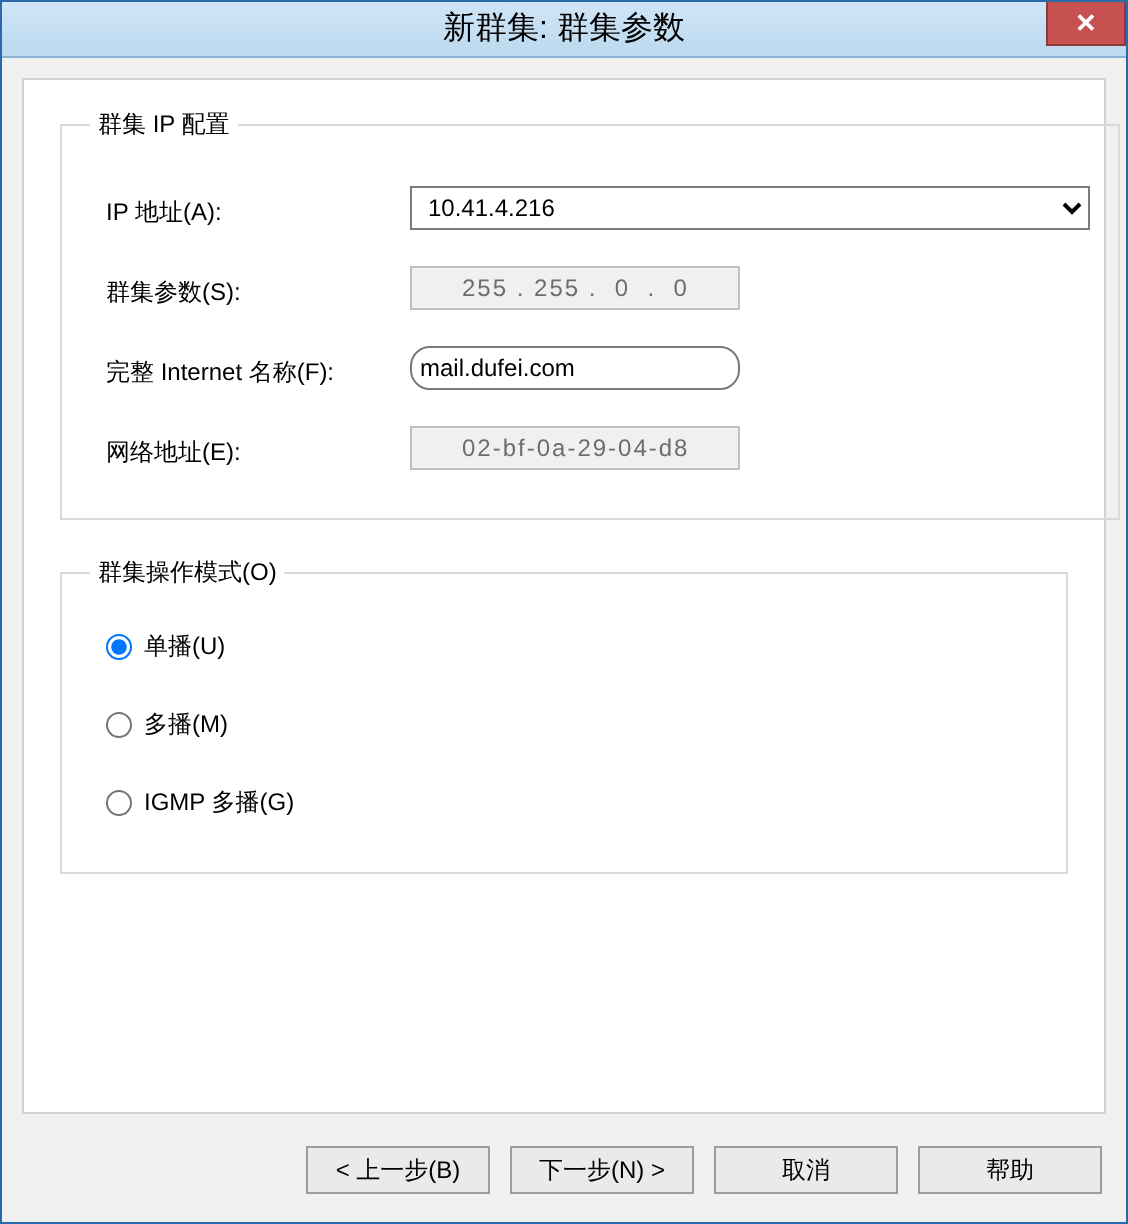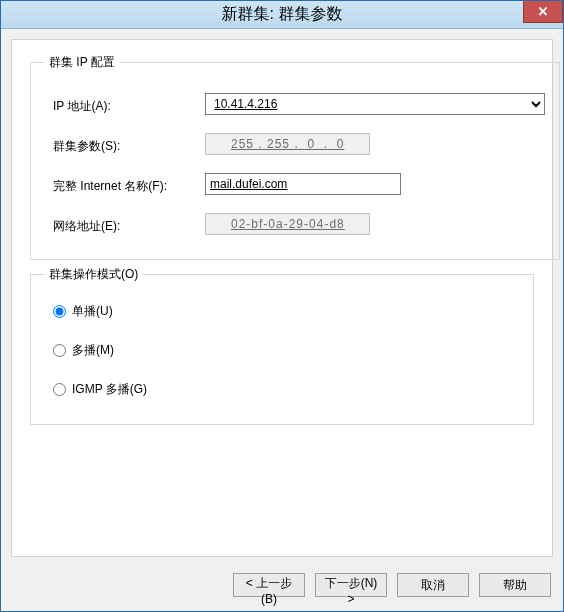--- a/index.html
+++ b/index.html
@@ -52,21 +52,21 @@
     left: 10px;
     right: 10px;
     top: 38px;
     bottom: 54px;
     background: #fff;
     border: 1px solid #d0d0d0;
     padding: 14px 18px 10px 18px;
   }
   fieldset {
     border: 1px solid #d9d9d9;
-    margin: 0 0 6px 0;
+    margin: 0 0 18px 0;
     padding: 12px 14px 18px 14px;
   }
   fieldset legend {
     font-size: 12px;
     padding: 0 4px;
     color: #000;
   }
   .row {
     display: flex;
     align-items: flex-end;
@@ -79,50 +79,49 @@
   .row .field-control {
     flex: 0 0 auto;
   }
   select, input[type="text"] {
     font-family: inherit;
     font-size: 12px;
     height: 22px;
     padding: 1px 4px;
     border: 1px solid #7a7a7a;
     background: #fff;
-    text-decoration: underline;
   }
   select.ip-select { width: 340px; }
   input.readonly {
     background: #f0f0f0;
     color: #6d6d6d;
     border: 1px solid #c0c0c0;
     width: 165px;
     text-align: left;
     padding-left: 25px;
     letter-spacing: 1px;
   }
-  input.name-input { width: 196px; }
+  input.name-input { width: 165px; border-radius: 10px; }
   .radio-group { padding: 8px 6px 2px 6px; }
   .radio-item {
     display: flex;
     align-items: center;
     margin: 0 0 22px 2px;
     cursor: pointer;
   }
   .radio-item input { margin: 0 6px 0 0; }
   .button-row {
     position: absolute;
     right: 12px;
     bottom: 14px;
     display: flex;
     gap: 10px;
   }
   .button-row button {
-    width: 72px;
+    width: 92px;
     height: 24px;
     font-family: inherit;
     font-size: 12px;
     background: #eaeaea;
     border: 1px solid #9d9d9d;
     cursor: pointer;
   }
 </style>
 </head>
 <body>

